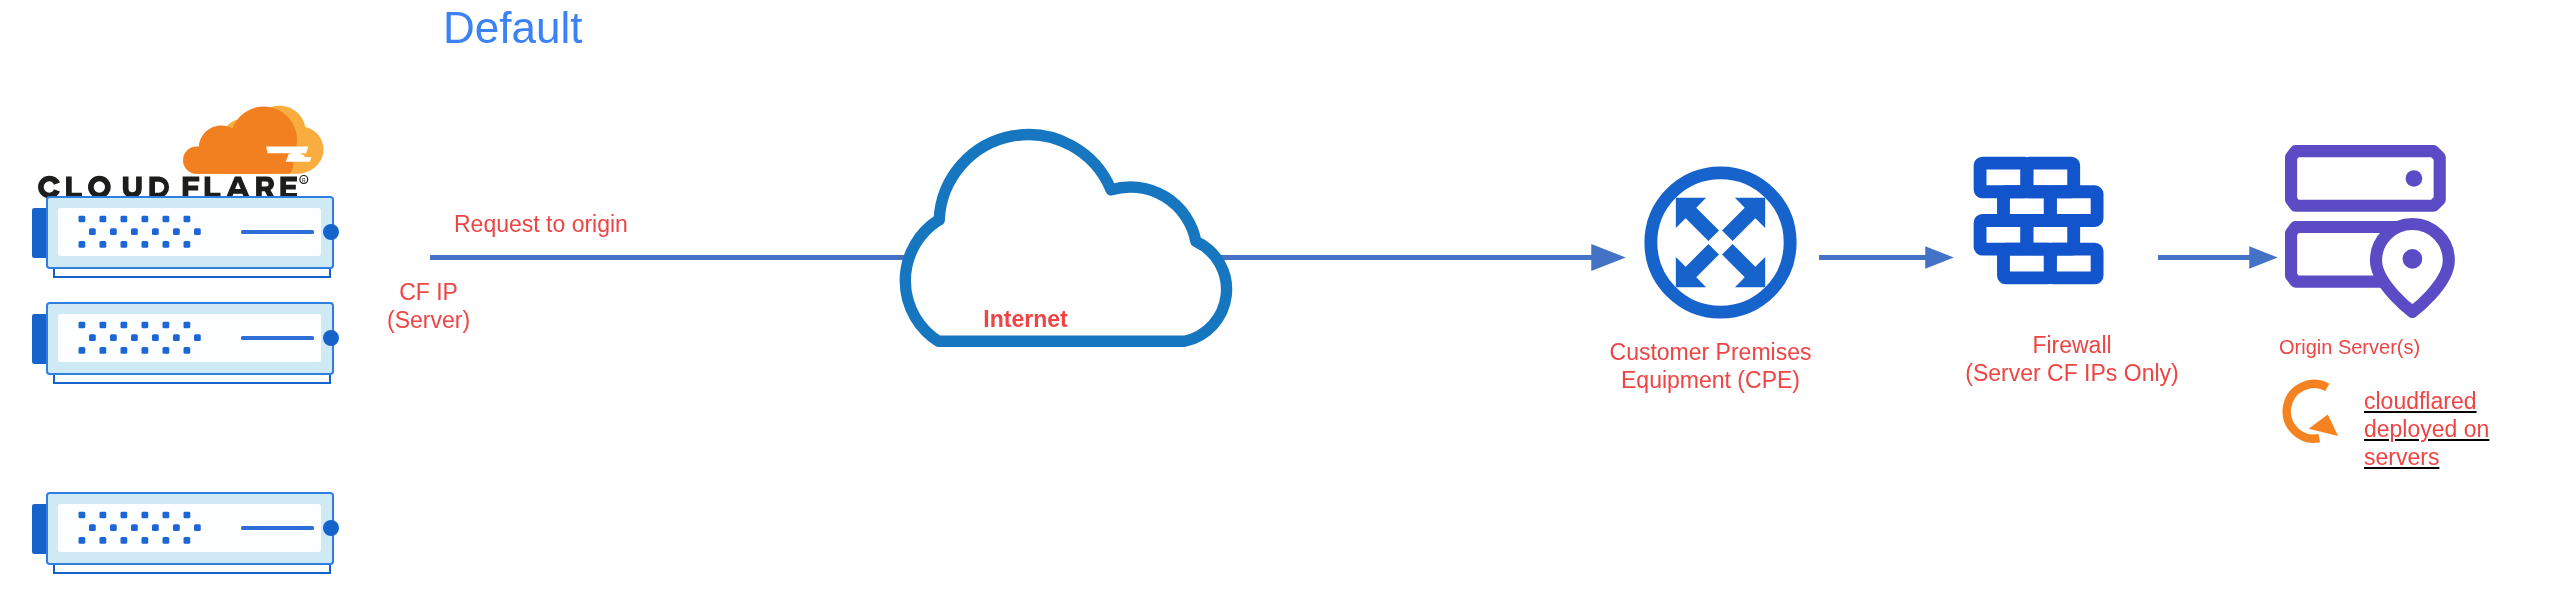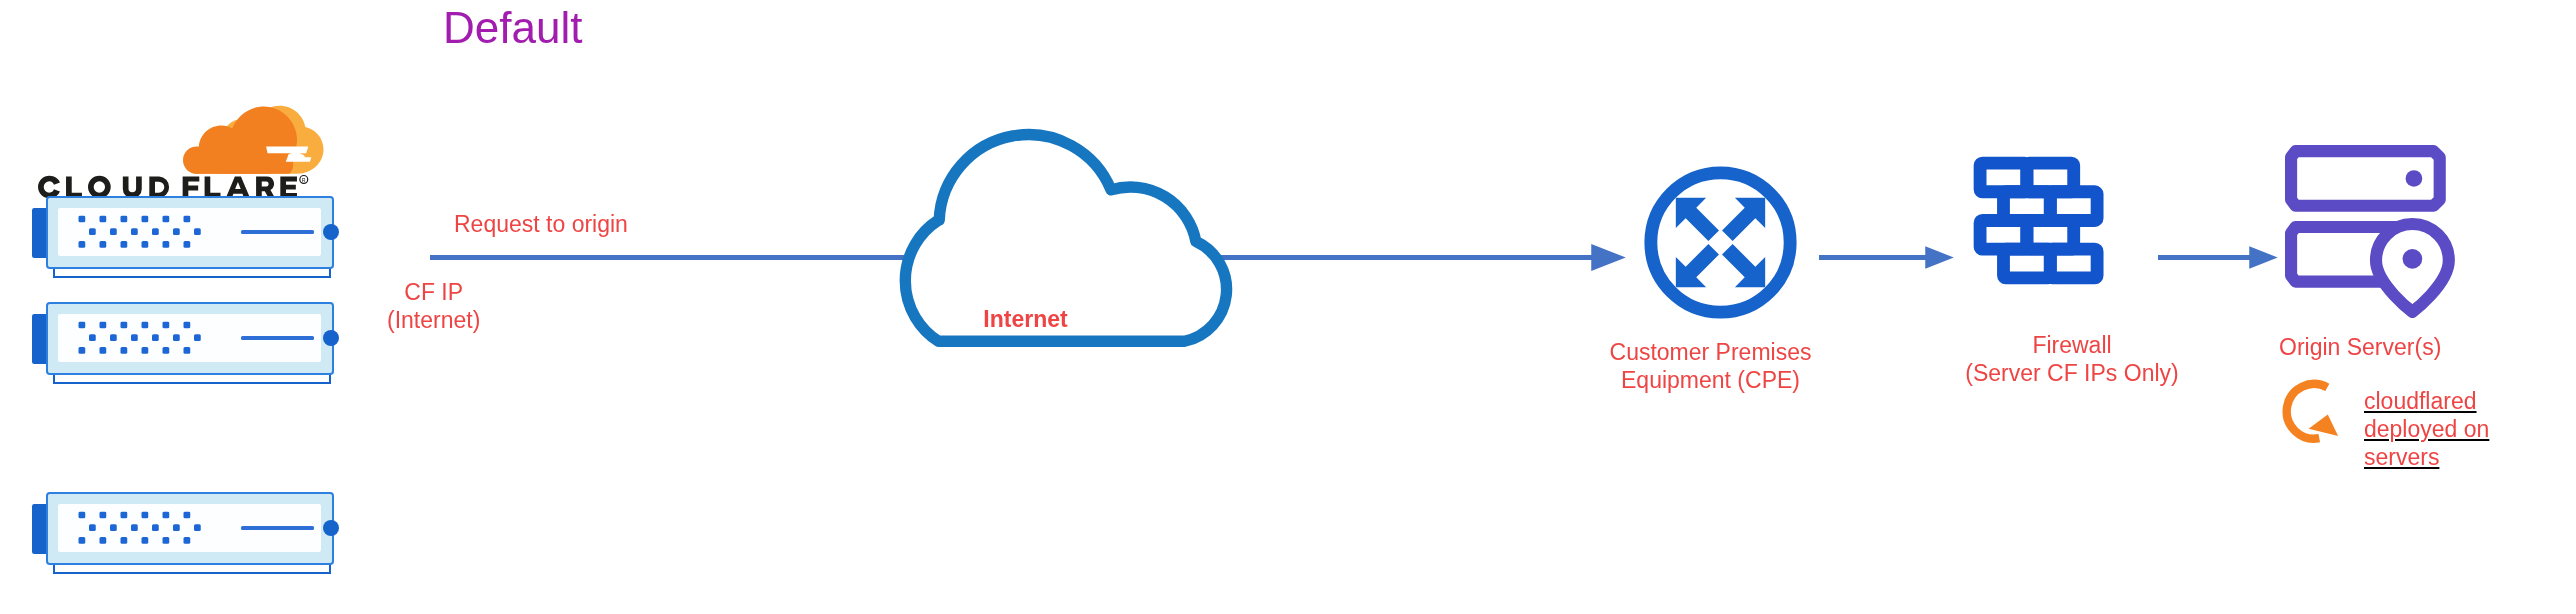--- a/index.html
+++ b/index.html
@@ -17,21 +17,21 @@
     background: #ffffff;
     overflow: hidden;
   }
   .abs { position: absolute; }
 
   
   #diagram-title {
     left: 443px;
     top: 3px;
     font-size: 44px;
-    color: #a21caf;
+    color: #3b82f6;
     letter-spacing: 0px;
     white-space: nowrap;
   }
 
   
   #cloudflare-logo {
     left: 35px;
     top: 104px;
     width: 318px;
     height: 92px;
@@ -138,21 +138,21 @@
     line-height: 28px;
     white-space: nowrap;
   }
   .label.center { text-align: center; }
 
   #label-request-to-origin { left: 454px; top: 210px; font-size: 23px; }
   #label-cf-ip { left: 387px; top: 278px; font-size: 23px; text-align: center; }
   #label-internet { left: 950px; top: 305px; width: 151px; font-size: 23px; font-weight: bold; }
   #label-cpe { left: 1548px; top: 338px; width: 325px; font-size: 23px; }
   #label-firewall { left: 1913px; top: 331px; width: 318px; font-size: 23px; }
-  #label-origin-server { left: 2279px; top: 333px; width: 250px; font-size: 23px; }
+  #label-origin-server { left: 2279px; top: 333px; width: 250px; font-size: 20px; }
   #label-cloudflared { left: 2364px; top: 387px; width: 174px; font-size: 23px; text-decoration: underline; }
 
   
   #internet-cloud {
     left: 840px;
     top: 114px;
     width: 424px;
     height: 235px;
   }
 
@@ -327,21 +327,21 @@
              A 118 118 0 0 1 358 100
              A 88 88 0 0 1 470 168
              A 70 70 0 0 1 455 300
              Z" fill="#ffffff" stroke="#1676C0" stroke-width="15" stroke-linejoin="round"></path>
   </svg>
   <div class="abs label center" id="label-internet">Internet</div>
 
   <div class="abs label" id="label-request-to-origin">Request to origin</div>
   <div class="abs" id="label-cf-ip">
     <div class="label">CF IP</div>
-    <div class="label">(Internet)</div>
+    <div class="label">(Server)</div>
   </div>
 
   <svg class="abs" id="cpe-icon" viewBox="0 0 210 210">
     <circle cx="105" cy="105" r="92" fill="none" stroke="#1763CC" stroke-width="17"></circle>
 
     <g fill="#1763CC">
       <path d="M46 46 L86 46 L73 59 L103 89 L89 103 L59 73 L46 86 Z"></path>
       <path d="M164 46 L164 86 L151 73 L121 103 L107 89 L137 59 L124 46 Z"></path>
       <path d="M46 164 L46 124 L59 137 L89 107 L103 121 L73 151 L86 164 Z"></path>
       <path d="M164 164 L124 164 L137 151 L107 121 L121 107 L151 137 L164 124 Z"></path>

